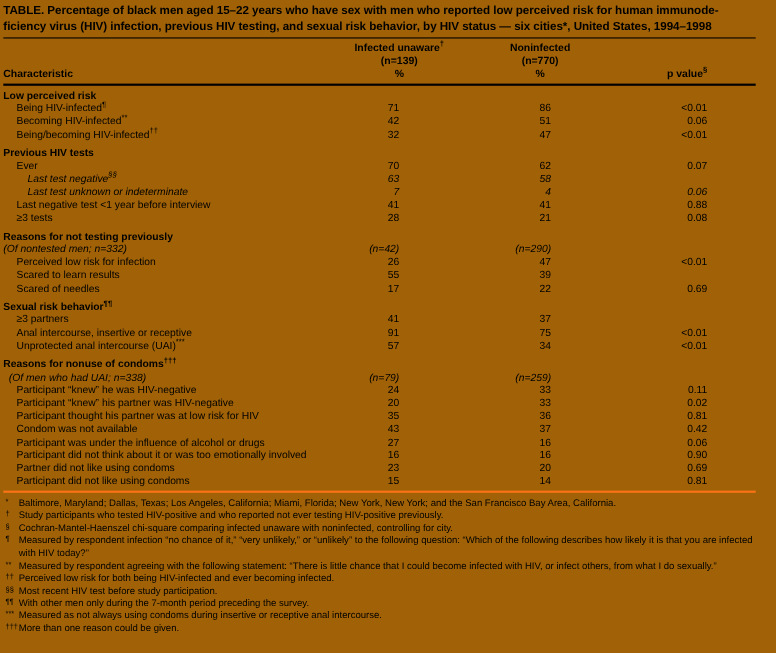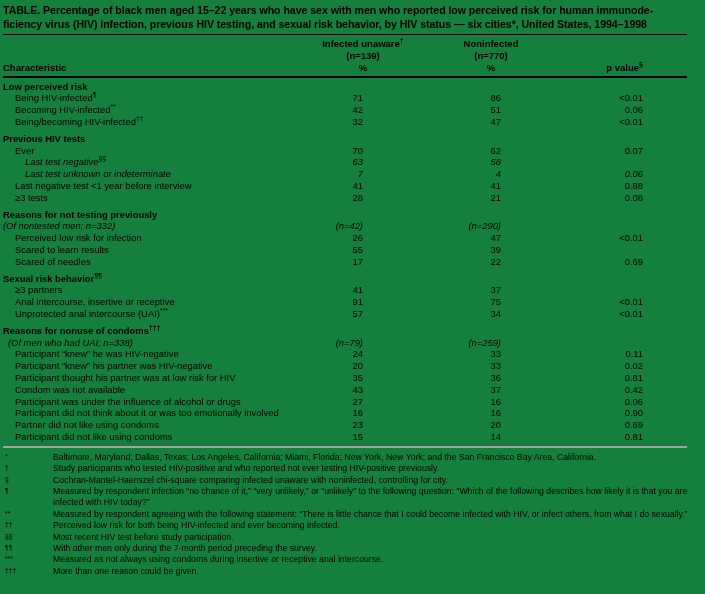--- a/index.html
+++ b/index.html
@@ -1,20 +1,20 @@
 <!DOCTYPE html>
 <html><head>
 <meta charset="utf-8">
 <style>
   html,body{margin:0;padding:0;background:#fff;}
   .page{
     position:relative;
     width:705px;height:594px;
     box-sizing:border-box;
-    background:#15803d;color:#000;
+    background:#a16207;color:#000;
     font-family:"Liberation Sans","DejaVu Sans",sans-serif;
     padding:4px 0 0 3px;
     overflow:hidden;
   }
   .tbl{width:684px;}
   
   .title{
     font-weight:bold;font-size:10.6px;line-height:13.6px;
     white-space:nowrap;letter-spacing:-0.05px;
     padding-bottom:3px;border-bottom:1px solid #000;
@@ -28,41 +28,41 @@
     border-bottom:2px solid #000;
   }
   .hc{white-space:nowrap;}
   .ctr{text-align:center;}
   .pr{text-align:right;padding-right:44px;}
   .hc.bottom{padding-top:1px;}
   sup{font-size:7px;line-height:0;}
   
   .t-body{
     padding-top:3px;
-    border-bottom:2px solid #a3a3a3;
+    border-bottom:2px solid #f97316;
     padding-bottom:3px;
   }
   .row{
     display:grid;
     grid-template-columns:296px 64px 138px 1fr;
     font-size:9.4px;line-height:11.8px;
   }
   .row .num{text-align:right;white-space:nowrap;}
   .row .pval{padding-right:44px;}
   .row.section{font-weight:bold;margin-top:5px;}
   .row.section:first-child{margin-top:0;}
   .row.section .label{grid-column:1 / -1;}
   .row.item .label{padding-left:12px;}
   .row.sub .label{padding-left:22px;}
   .row.note2 .label{padding-left:5px;}
   .row.sub .cell, .row.note .cell, .row.note2 .cell{font-style:italic;}
   .label{white-space:nowrap;}
   
   .footnotes{padding-top:4px;width:690px;}
-  .fn{display:flex;font-size:8.7px;line-height:11.4px;gap:36px;}
+  .fn{display:flex;font-size:8.7px;line-height:11.4px;}
   .fn-m{flex:0 0 14px;font-size:6.8px;padding-left:2px;position:relative;top:-1px;box-sizing:border-box;}
   .fn-t{flex:1;}
 </style>
 </head>
 <body>
 
 <div class="page">
   <div class="tbl">
 
     <div class="title">

